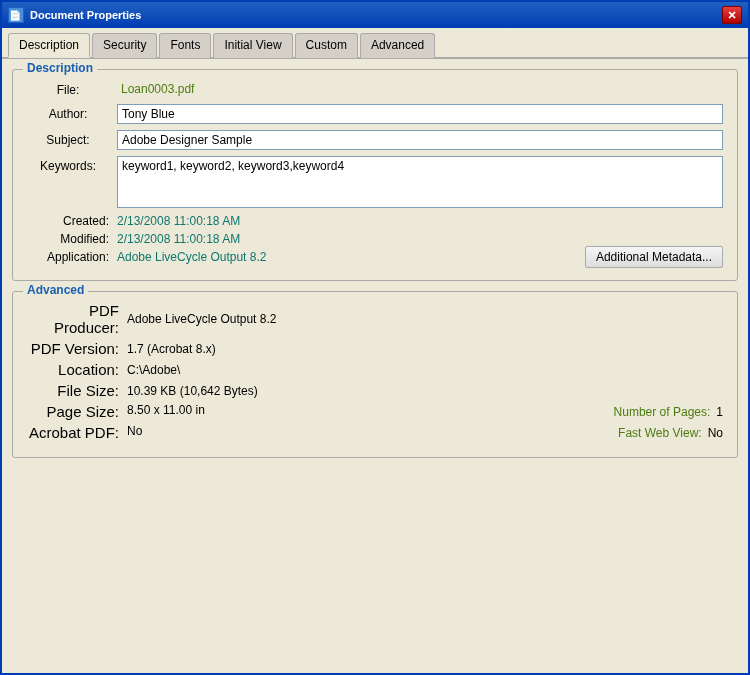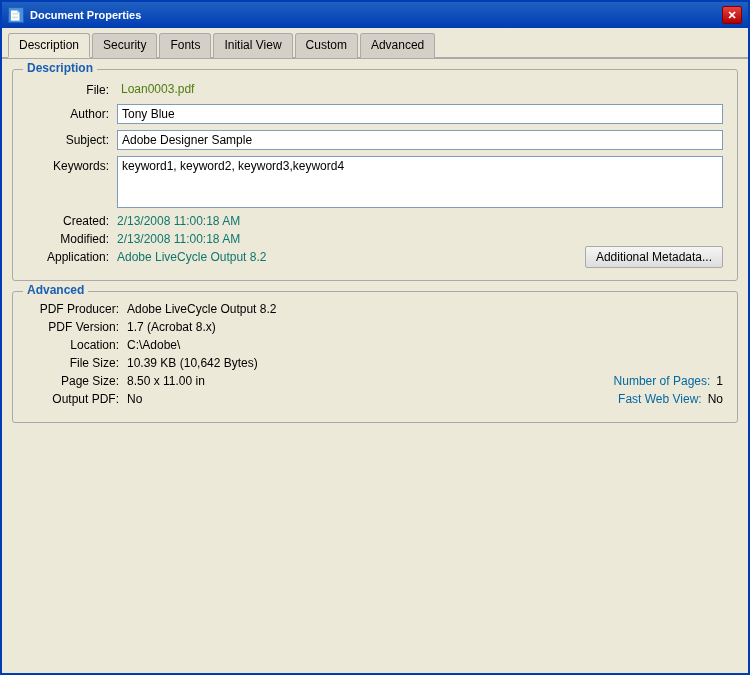--- a/index.html
+++ b/index.html
@@ -114,21 +114,21 @@
     }
 
     .form-row {
       display: flex;
       align-items: flex-start;
       margin-bottom: 6px;
     }
 
     .form-label {
       width: 90px;
-      text-align: right;
+      text-align: center;
       padding-right: 8px;
       padding-top: 3px;
       font-size: 12px;
       color: #000;
       flex-shrink: 0;
     }
 
     .form-input {
       flex: 1;
       border: 1px solid #7f9db9;
@@ -219,21 +219,21 @@
     .adv-row {
       display: flex;
       align-items: center;
       margin-bottom: 4px;
     }
 
     .adv-label {
       width: 100px;
       text-align: right;
       padding-right: 8px;
-      font-size: 12px;
+      font-size: 15px;
       color: #000;
       flex-shrink: 0;
     }
 
     .adv-value {
       font-size: 12px;
       color: #000;
       flex: 1;
     }
 
@@ -249,21 +249,21 @@
     }
 
     .adv-right {
       display: flex;
       align-items: center;
       gap: 6px;
     }
 
     .adv-right-label {
       font-size: 12px;
-      color: #0369a1;
+      color: #4d7c0f;
     }
 
     .adv-right-value {
       font-size: 12px;
       color: #000;
     }
   </style>
 </head>
 <body>
 
@@ -355,21 +355,21 @@
           <span class="adv-label">Page Size:</span>
           <span class="adv-value">8.50 x 11.00 in</span>
         </div>
         <div class="adv-right">
           <span class="adv-right-label">Number of Pages:</span>
           <span class="adv-right-value">1</span>
         </div>
       </div>
       <div class="adv-row-double">
         <div class="adv-left">
-          <span class="adv-label">Output PDF:</span>
+          <span class="adv-label">Acrobat PDF:</span>
           <span class="adv-value">No</span>
         </div>
         <div class="adv-right">
           <span class="adv-right-label">Fast Web View:</span>
           <span class="adv-right-value">No</span>
         </div>
       </div>
     </div>
 
   </div>

